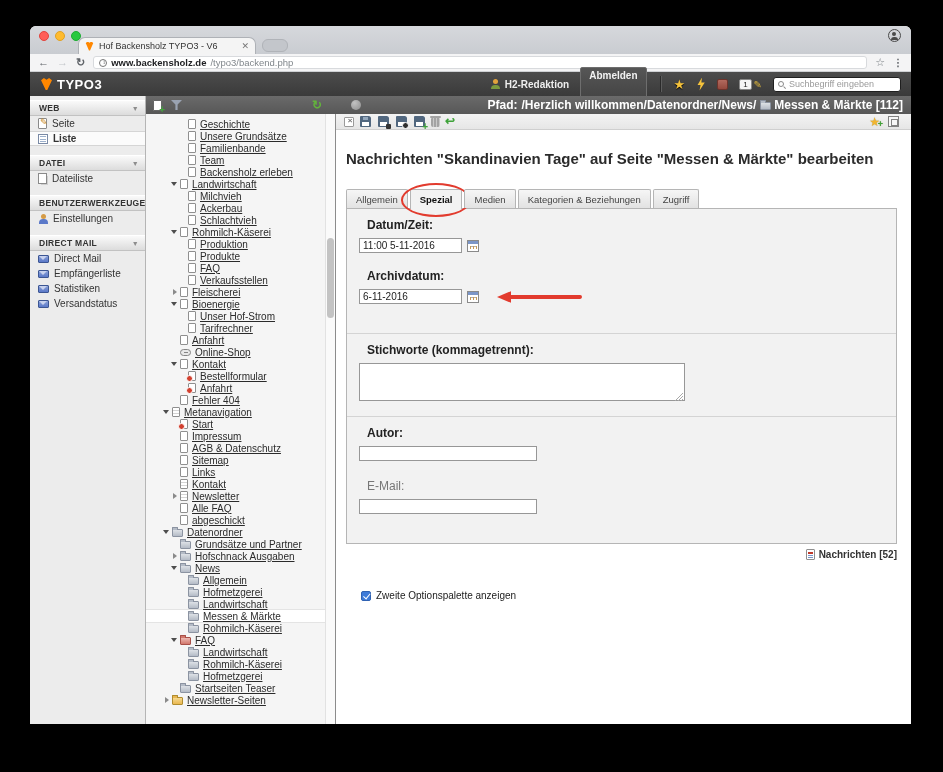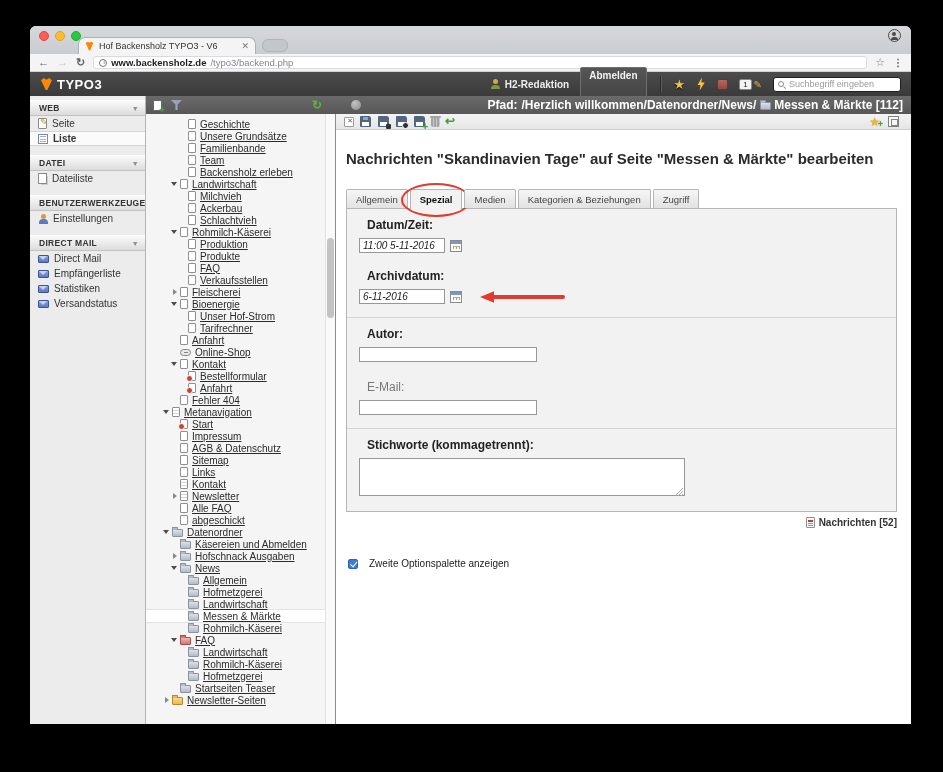--- a/index.html
+++ b/index.html
@@ -141,41 +141,41 @@
   .tabsrow{display:flex;margin-top:22px;position:relative;z-index:2;}
   .tab{position:relative;font-size:9.5px;color:#444;background:linear-gradient(#f6f6f6,#e2e2e2);border:1px solid #b5b5b5;
     border-bottom:none;border-radius:2px 2px 0 0;padding:4px 9px 3px;margin-right:2px;}
   .tab.active{background:#f2f2f2;font-weight:bold;color:#111;margin-bottom:-1px;padding-bottom:4px;}
   .circle-annot{position:absolute;left:-10px;right:-10px;top:-7px;bottom:-8px;border:2.5px solid #e23b2e;border-radius:50%;pointer-events:none;}
   .formpanel{border:1px solid #b5b5b5;background:#f2f2f2;position:relative;z-index:1;}
   .fsection{padding:9px 12px 11px;}
   .fsection + .fsection{border-top:1px solid #d4d4d4;}
   .flabel{font-size:12px;font-weight:bold;color:#222;margin-bottom:6px;padding-left:8px;}
   .flabel.muted{color:#777;font-weight:normal;}
-  .inputrow{display:flex;align-items:center;gap:5px;margin-bottom:2px;}
+  .inputrow{display:flex;align-items:center;gap:5px;margin-bottom:18px;}
   .inputrow.spaced{margin-bottom:16px;}
   input.finput{height:15px;border:1px solid #979797;background:#fff;font-size:10px;color:#222;padding:0 3px;
     font-family:"Liberation Sans",sans-serif;border-radius:0;}
-  .finput.date{width:86px;font-style:italic;}
+  .finput.date{width:103px;}
   .finput.wide{width:178px;}
   .ic-cal{width:12px;height:12px;background:#fff;border:1px solid #8a8a8a;}
   .ic-cal::before{content:"";position:absolute;left:0;right:0;top:0;height:3px;background:#7b96c8;}
   .ic-cal::after{content:"";position:absolute;left:1.5px;right:1.5px;top:5px;bottom:1.5px;
     background:repeating-linear-gradient(90deg,#b9812f 0 1.5px,transparent 1.5px 3px),repeating-linear-gradient(#9a9a9a 0 1.5px,transparent 1.5px 3px);opacity:.8;}
   .arrow-annot{margin-left:13px;}
   .ta-wrap{position:relative;display:inline-block;}
   textarea.ftext{width:326px;height:38px;border:1px solid #979797;background:#fff;resize:none;font-family:"Liberation Sans",sans-serif;font-size:10px;}
   .ta-wrap::after{content:"";position:absolute;right:2px;bottom:4px;width:8px;height:8px;
     background:linear-gradient(135deg,transparent 45%,#a9a9a9 45% 52%,transparent 52% 63%,#a9a9a9 63% 70%,transparent 70% 82%,#a9a9a9 82% 89%,transparent 89%);}
   .recordrow{display:flex;justify-content:flex-end;align-items:flex-end;gap:4px;margin-top:5px;font-size:10px;font-weight:bold;color:#333;}
   .ic-news{width:9px;height:11px;background:#fff;border:1px solid #8f8f8f;border-radius:1px;}
   .ic-news::before{content:"";position:absolute;left:1px;top:1.5px;width:5px;height:2px;background:#c0392b;}
   .ic-news::after{content:"";position:absolute;left:1px;top:5px;width:5.5px;height:3.5px;
     background:repeating-linear-gradient(#7b96c8 0 1px,transparent 1px 2px);}
-  .cbrow{display:flex;align-items:center;gap:11px;margin-top:30px;margin-left:2px;font-size:10px;color:#222;}
+  .cbrow{display:flex;align-items:center;gap:5px;margin-top:30px;margin-left:15px;font-size:10px;color:#222;}
   .cb{width:10px;height:10px;background:#3d7bd9;border:1px solid #2f62b3;border-radius:2px;position:relative;}
   .cb::after{content:"";position:absolute;left:2.6px;top:.6px;width:3px;height:5.5px;border:solid #fff;border-width:0 1.6px 1.6px 0;transform:rotate(40deg);}
 </style>
 </head>
 <body>
 
 <div class="window">
 
   <div class="tabbar">
     <div class="lights">
@@ -480,21 +480,21 @@
                 <span class="tree-label">abgeschickt</span>
               </div>
               <div class="tree-row" style="padding-left: 16px;">
                 <span class="exp open"></span>
                 <span class="ic ic-folder"></span>
                 <span class="tree-label">Datenordner</span>
               </div>
               <div class="tree-row" style="padding-left: 24px;">
                 <span class="exp"></span>
                 <span class="ic ic-folder"></span>
-                <span class="tree-label">Käsereien und Abmelden</span>
+                <span class="tree-label">Grundsätze und Partner</span>
               </div>
               <div class="tree-row" style="padding-left: 24px;">
                 <span class="exp closed"></span>
                 <span class="ic ic-folder"></span>
                 <span class="tree-label">Hofschnack Ausgaben</span>
               </div>
               <div class="tree-row" style="padding-left: 24px;">
                 <span class="exp open"></span>
                 <span class="ic ic-folder"></span>
                 <span class="tree-label">News</span>
@@ -600,35 +600,35 @@
                 <div class="inputrow">
                   <input class="finput date" value="6-11-2016" style="">
                   <span class="ic ic-cal"></span>
                   <svg class="arrow-annot" width="88" height="14" viewBox="0 0 88 14">
                     <polygon points="0,7 14,1.2 14,12.8" fill="#e23b2e"></polygon>
                     <rect x="11" y="5.1" width="74" height="3.8" rx="1.8" fill="#e23b2e"></rect>
                   </svg>
                 </div>
               </div>
               <div class="fsection">
+                <div class="flabel">Stichworte (kommagetrennt):</div>
+                <span class="ta-wrap">
+                  <textarea class="ftext" style=""></textarea>
+                </span>
+              </div>
+              <div class="fsection">
                 <div class="flabel">Autor:</div>
                 <div class="inputrow spaced" style="margin-bottom:18px;">
                   <input class="finput wide" value="" style="">
                 </div>
                 <div class="flabel muted">E-Mail:</div>
                 <div class="inputrow">
                   <input class="finput wide" value="" style="">
                 </div>
               </div>
-              <div class="fsection">
-                <div class="flabel">Stichworte (kommagetrennt):</div>
-                <span class="ta-wrap">
-                  <textarea class="ftext" style=""></textarea>
-                </span>
-              </div>
             </div>
 
             <div class="recordrow">
               <span class="ic ic-news"></span>
               <span>Nachrichten [52]</span>
             </div>
 
             <div class="cbrow">
               <span class="cb"></span>
               <span>Zweite Optionspalette anzeigen</span>

